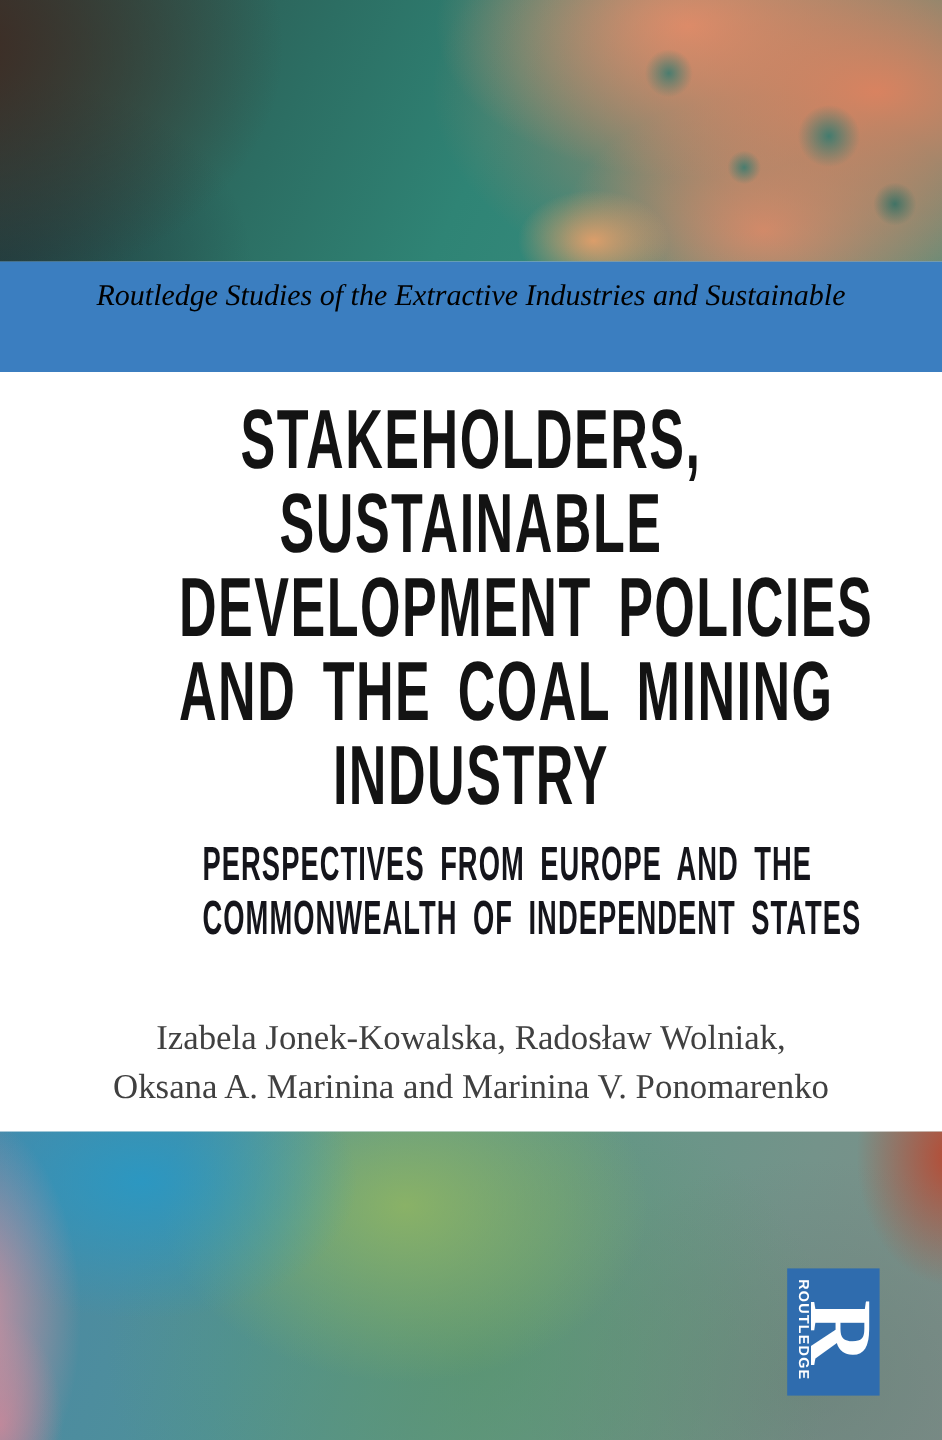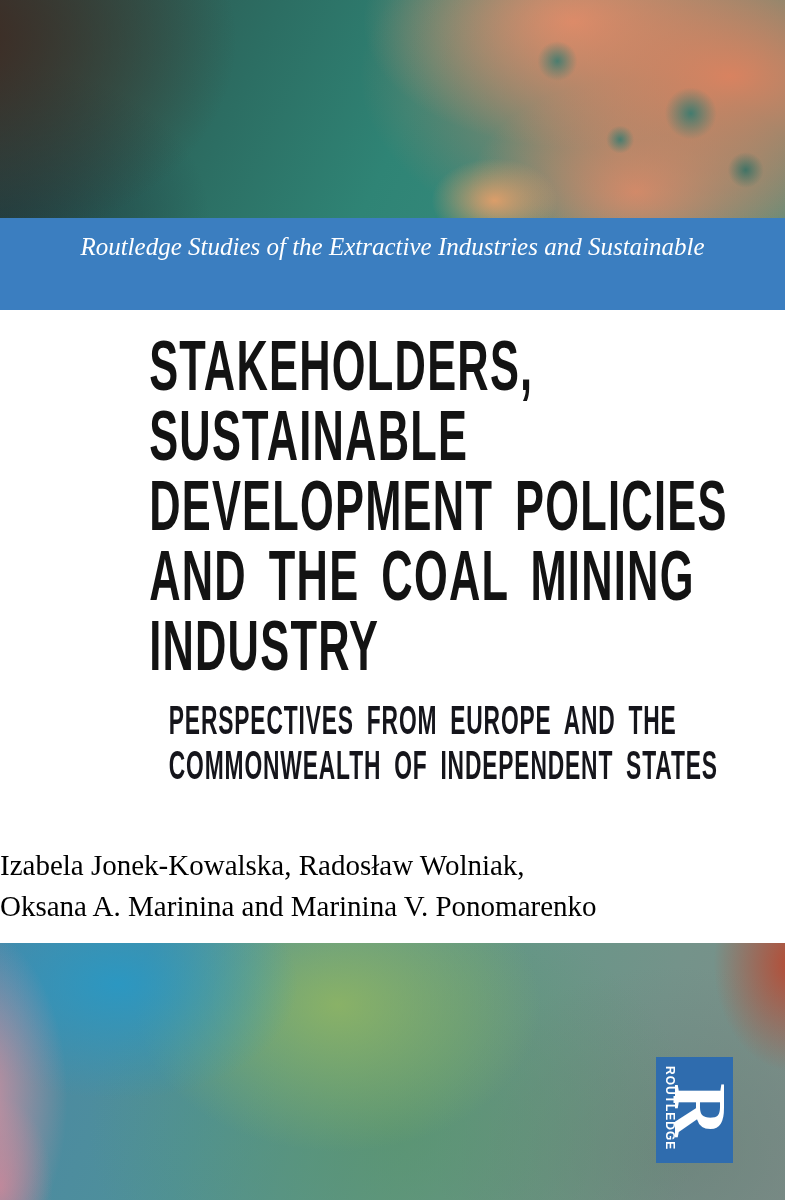--- a/index.html
+++ b/index.html
@@ -25,33 +25,33 @@
       radial-gradient(ellipse 240px 160px at 81% 88%, rgba(228,142,108,.85), rgba(228,142,108,0) 70%),
       radial-gradient(ellipse 430px 320px at -6% 18%, rgba(64,40,32,.96), rgba(64,40,32,0) 66%),
       radial-gradient(ellipse 300px 220px at 0% 100%, rgba(30,62,66,.85), rgba(30,62,66,0) 70%),
       linear-gradient(115deg, #2d4a45 0%, #2c6e63 32%, #2f8475 52%, #35897b 68%, #3b8f80 100%);
   }
 
   
   .banner {
     position: absolute; left: 0; top: 218px; width: 785px; height: 92px;
     background: #3b7ec0;
-    color: #ffffff;
+    color: #000000;
     font-family: "Liberation Serif", serif;
     font-style: italic;
     font-size: 25px; line-height: 36px;
     text-align: center;
     padding-top: 11px; box-sizing: border-box;
   }
   .banner div { white-space: nowrap; }
 
   
   .main {
     position: absolute; left: 0; top: 310px; width: 785px; height: 633px;
-    background: #ffffff; text-align: left;
+    background: #ffffff; text-align: center;
   }
   .title {
     margin: 0; padding-top: 21px;
     font-weight: 700; font-size: 70px; line-height: 70px;
     letter-spacing: 2px; word-spacing: 14px;
     color: #131313;
     transform: scaleX(0.62); transform-origin: 50% 0;
     white-space: nowrap;
   }
   .subtitle {
@@ -59,21 +59,21 @@
     font-weight: 700; font-size: 40px; line-height: 45px;
     letter-spacing: 1.5px; word-spacing: 10px;
     color: #15151b;
     transform: scaleX(0.57); transform-origin: 50% 0;
     white-space: nowrap;
   }
   .authors {
     margin-top: 57px;
     font-family: "Liberation Serif", serif;
     font-size: 29px; line-height: 41px;
-    color: #000000;
+    color: #404040;
   }
 
   
   .art-bottom {
     position: absolute; left: 0; top: 943px; width: 785px; height: 257px;
     background:
       radial-gradient(ellipse 110px 150px at 101% 8%, rgba(189,67,42,.9), rgba(189,67,42,0) 72%),
       radial-gradient(ellipse 130px 240px at -3% 60%, rgba(219,145,160,.95), rgba(219,145,160,0) 70%),
       radial-gradient(ellipse 70px 120px at 0% 95%, rgba(200,130,150,.8), rgba(200,130,150,0) 75%),
       radial-gradient(ellipse 250px 160px at 15% 16%, rgba(41,152,196,.92), rgba(41,152,196,0) 72%),

